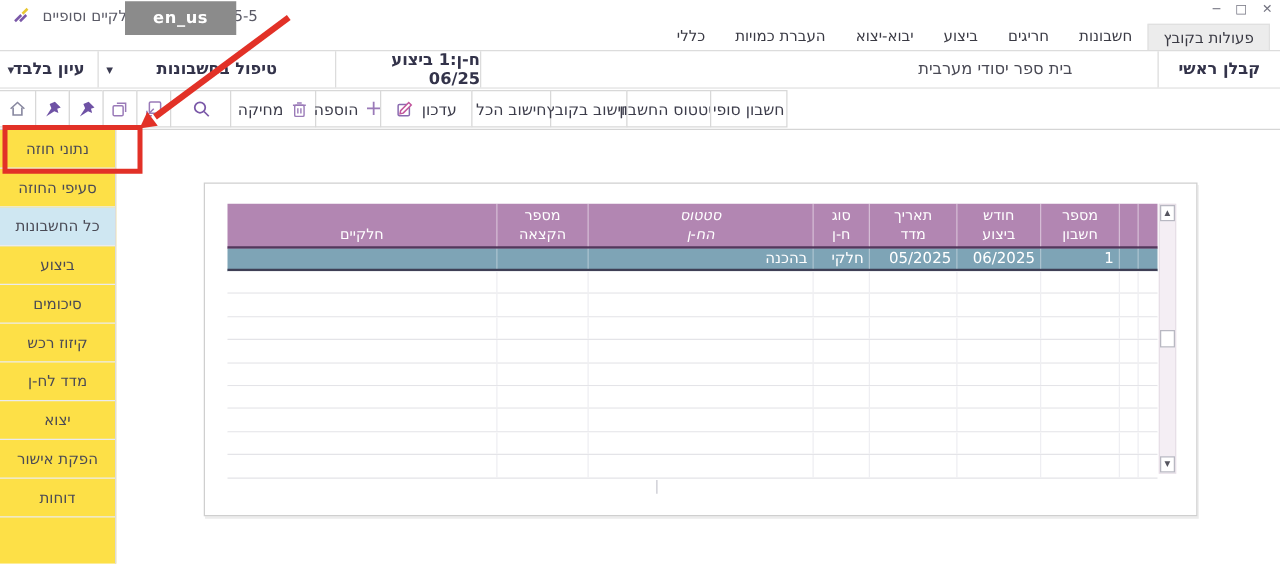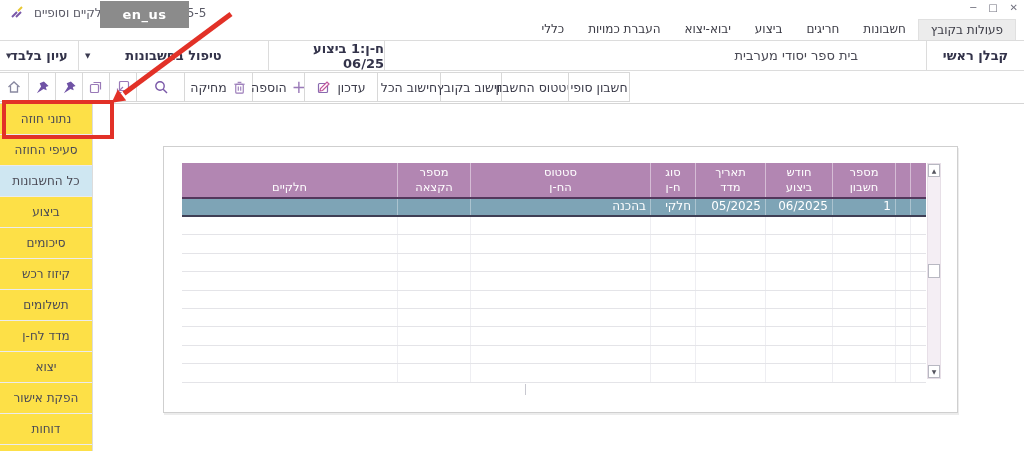--- a/index.html
+++ b/index.html
@@ -217,42 +217,41 @@
     </div>
   </div>
 
   <div id="sidebar">
       <div class="side-item" dir="rtl">נתוני חוזה</div>
       <div class="side-item" dir="rtl">סעיפי החוזה</div>
       <div class="side-item selected" dir="rtl">כל החשבונות</div>
       <div class="side-item" dir="rtl">ביצוע</div>
       <div class="side-item" dir="rtl">סיכומים</div>
       <div class="side-item" dir="rtl">קיזוז רכש</div>
-      <div class="side-item" dir="rtl">תשלומים</div>
       <div class="side-item" dir="rtl">מדד לח-ן</div>
       <div class="side-item" dir="rtl">יצוא</div>
       <div class="side-item" dir="rtl">הפקת אישור</div>
       <div class="side-item" dir="rtl">דוחות</div>
     </div>
 
   <div id="main-panel"></div>
 
   <div id="accounts-table">
     <div id="table-header">
         <div class="th-cell" dir="rtl" style="width: 16px;"></div>
         <div class="th-cell" dir="rtl" style="width: 15px;"></div>
         <div class="th-cell" dir="rtl" style="width: 63px;">מספר
 חשבון</div>
         <div class="th-cell" dir="rtl" style="width: 67px;">חודש
 ביצוע</div>
         <div class="th-cell" dir="rtl" style="width: 70px;">תאריך
 מדד</div>
         <div class="th-cell" dir="rtl" style="width: 45px;">סוג
 ח-ן</div>
-        <div class="th-cell" dir="rtl" style="width: 180px;">סטטוס
+        <div class="th-cell" dir="rtl" style="width: 180px; font-style: italic;">סטטוס
 הח-ן</div>
         <div class="th-cell" dir="rtl" style="width: 73px;">מספר
 הקצאה</div>
         <div class="th-cell" dir="rtl" style="width: 215px;">חלקיים</div>
       </div>
     <div id="table-selected-row">
         <div class="td-cell" dir="rtl" style="width: 16px;"></div>
         <div class="td-cell" dir="rtl" style="width: 15px;"></div>
         <div class="td-cell" dir="rtl" style="width: 63px;">1</div>
         <div class="td-cell" dir="rtl" style="width: 67px;">06/2025</div>

